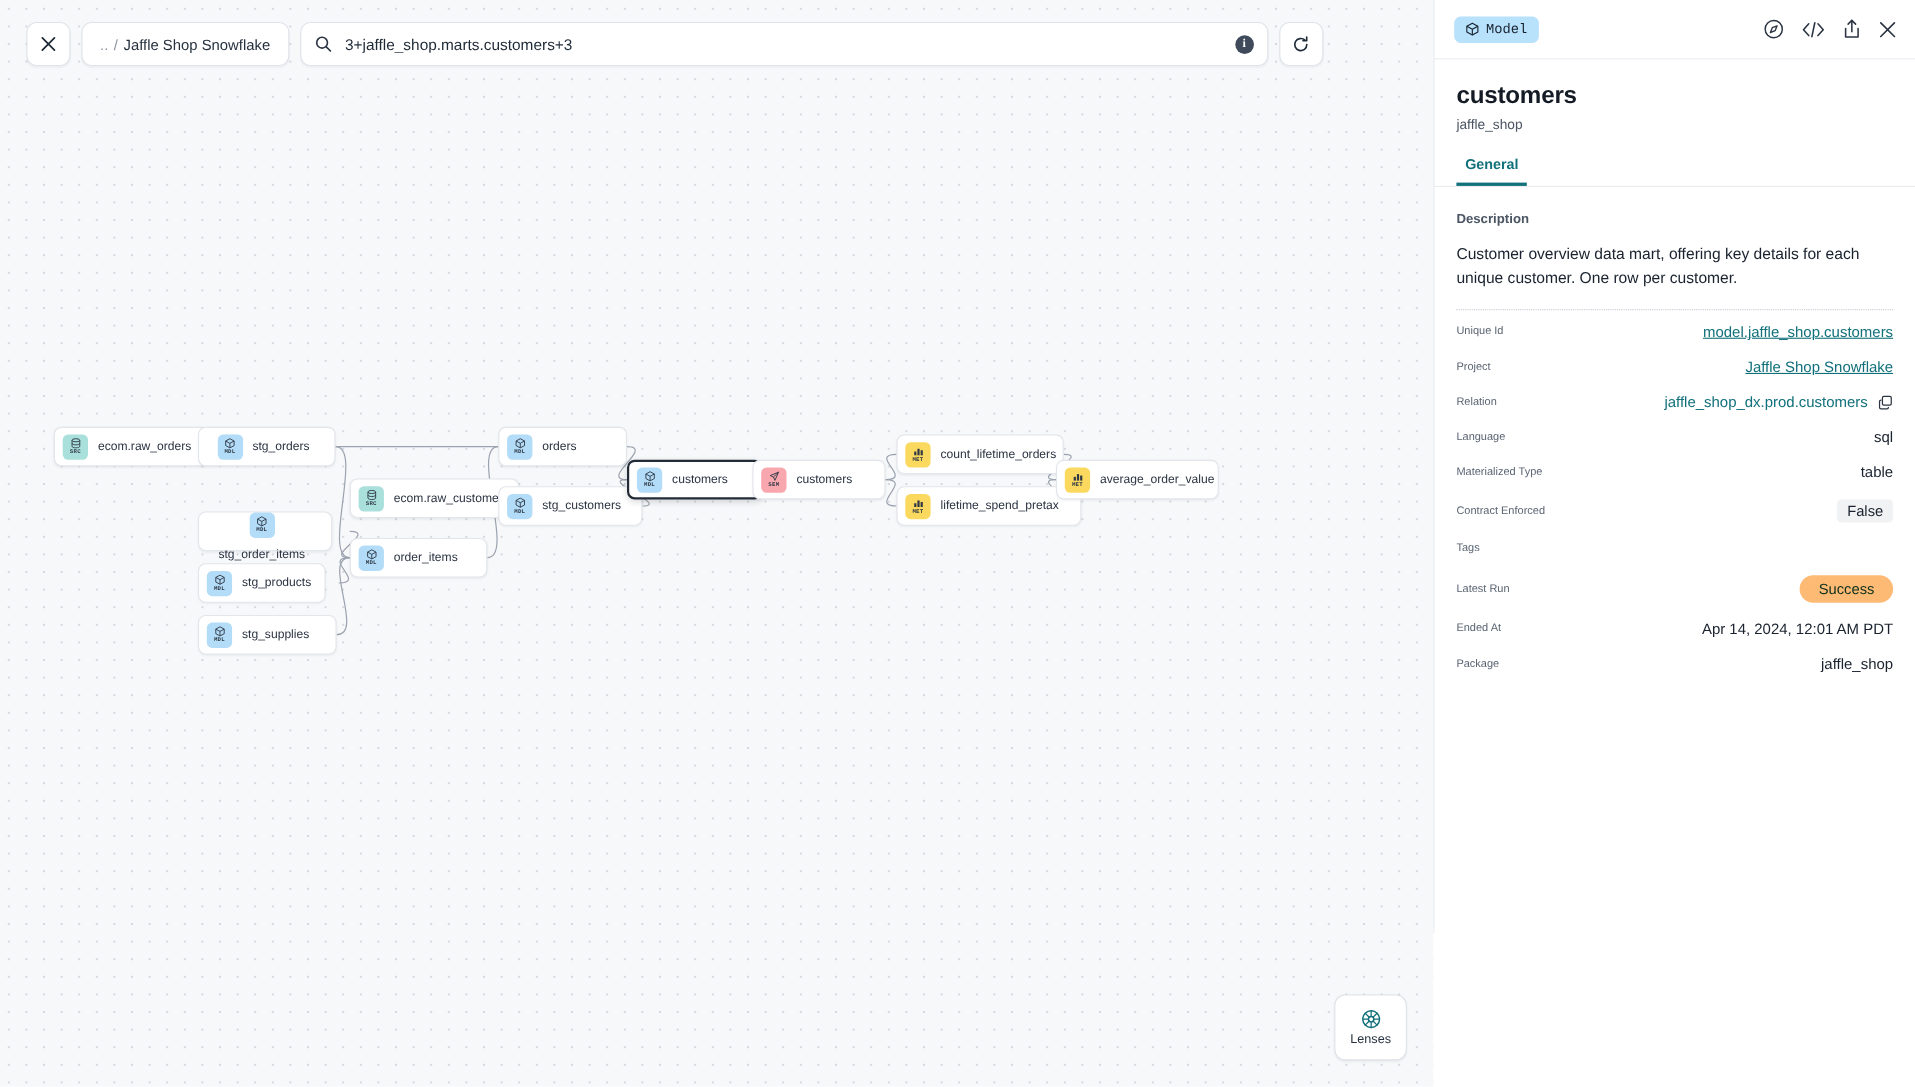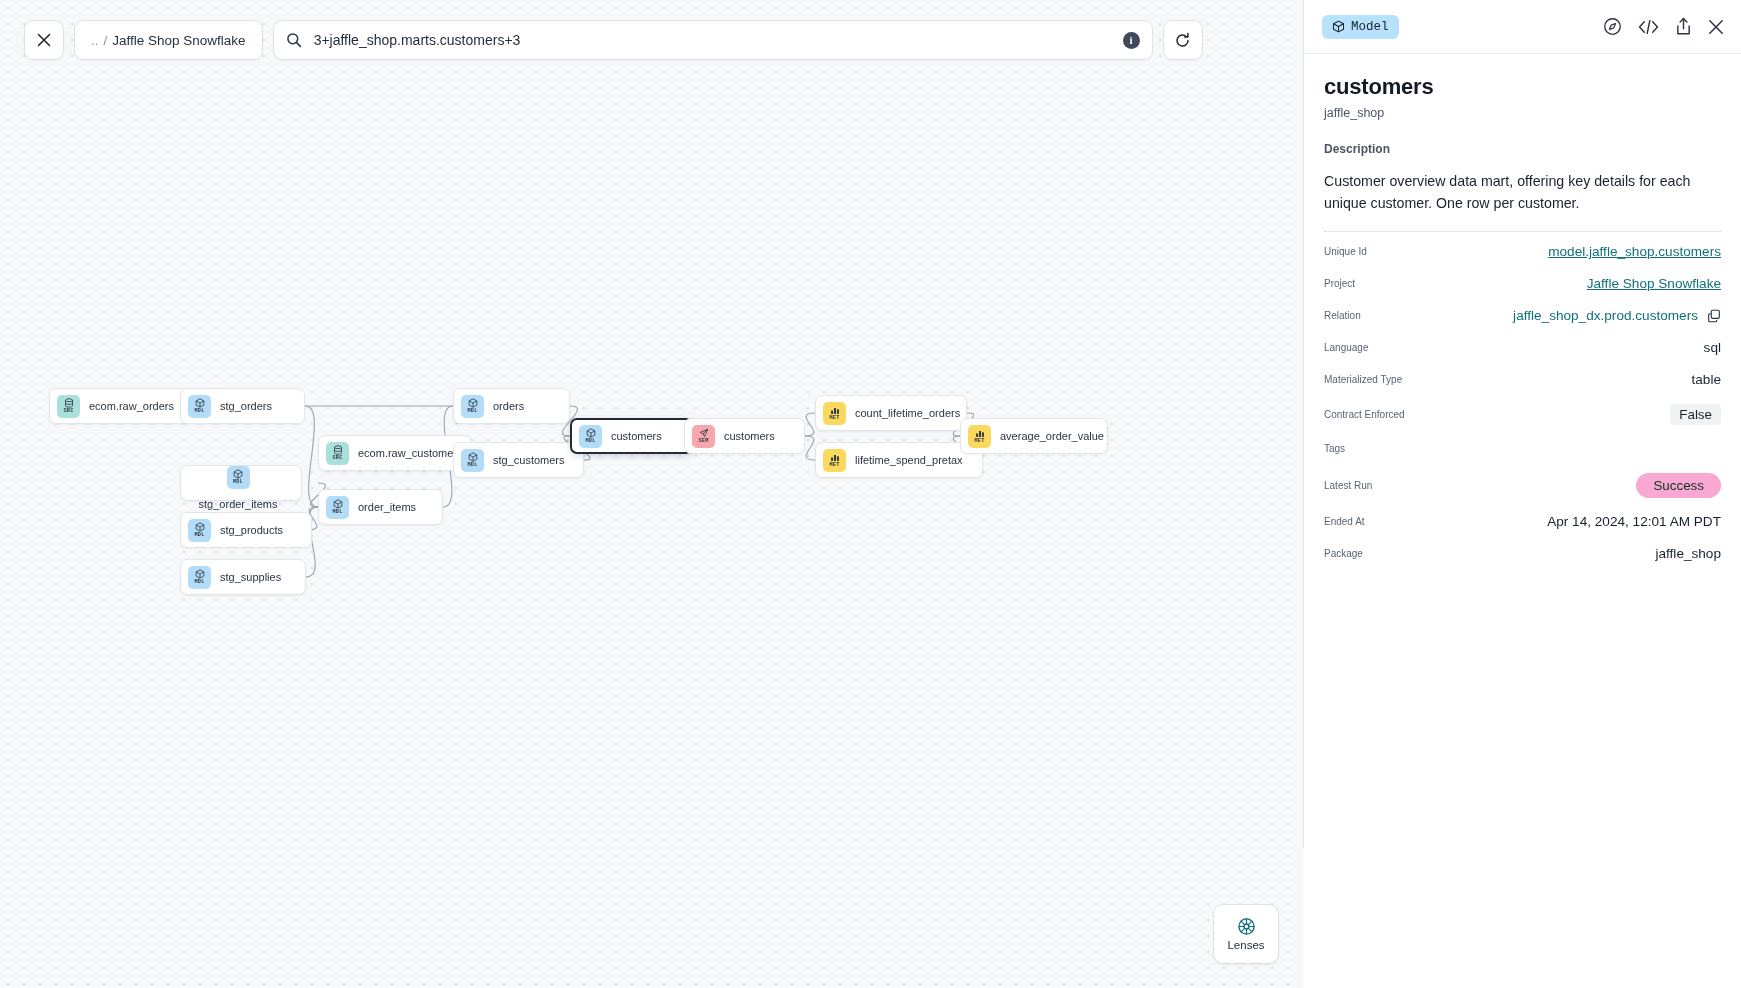--- a/index.html
+++ b/index.html
@@ -169,21 +169,21 @@
   .row-key { font-size: 10px; color: #5a6472; white-space: nowrap; }
   .row-val { font-size: 13.6px; color: #19222e; text-align: right; }
   .row-val.link { color: #11707a; text-decoration: underline; cursor: pointer; }
   .row-val.plain-link { color: #11707a; cursor: pointer; }
   .val-group { display: flex; align-items: center; gap: 9px; }
   .pill-grey {
     background: #f1f2f4; border-radius: 4px;
     padding: 3px 9px; font-size: 13.4px; color: #19222e;
   }
   .pill-green {
-    background: #f9a8d4; border-radius: 999px;
+    background: #fdba74; border-radius: 999px;
     padding: 5px 17px; font-size: 13.4px; color: #0d2f1c;
   }
   svg { display: block; }
 </style>
 </head>
 <body>
 
 <div class="app">
 
   <div class="canvas">
@@ -243,21 +243,21 @@
                 <svg width="10" height="10" viewBox="0 0 12 12">
                   <ellipse cx="6" cy="2.7" rx="4.2" ry="1.7" stroke="#2f3845" stroke-width="1" fill="none"></ellipse>
                   <path d="M1.8 2.7 L1.8 9.3 C1.8 10.2 3.7 11 6 11 C8.3 11 10.2 10.2 10.2 9.3 L10.2 2.7" stroke="#2f3845" stroke-width="1" fill="none"></path>
                   <path d="M1.8 6 C1.8 6.9 3.7 7.7 6 7.7 C8.3 7.7 10.2 6.9 10.2 6" stroke="#2f3845" stroke-width="1" fill="none"></path>
                 </svg>
               </span>
               <span class="bt">SRC</span>
             </span>
             <span class="node-label">ecom.raw_orders</span>
           </div>
-          <div class="node" style="left: 180px; top: 388px; width: 125px;">
+          <div class="node" style="left: 180px; top: 388px; width: 125px; justify-content: center;">
             <span class="node-badge badge-mdl">
               <span class="bi">
                 <svg width="10" height="10" viewBox="0 0 12 12">
                   <path d="M6 1 L10.6 3.5 L10.6 8.5 L6 11 L1.4 8.5 L1.4 3.5 Z" stroke="#2f3845" stroke-width="1" fill="none" stroke-linejoin="round"></path>
                   <path d="M1.4 3.5 L6 6 L10.6 3.5 M6 6 L6 11" stroke="#2f3845" stroke-width="1" fill="none"></path>
                 </svg>
               </span>
               <span class="bt">MDL</span>
             </span>
             <span class="node-label">stg_orders</span>
@@ -267,21 +267,21 @@
               <span class="bi">
                 <svg width="10" height="10" viewBox="0 0 12 12">
                   <path d="M6 1 L10.6 3.5 L10.6 8.5 L6 11 L1.4 8.5 L1.4 3.5 Z" stroke="#2f3845" stroke-width="1" fill="none" stroke-linejoin="round"></path>
                   <path d="M1.4 3.5 L6 6 L10.6 3.5 M6 6 L6 11" stroke="#2f3845" stroke-width="1" fill="none"></path>
                 </svg>
               </span>
               <span class="bt">MDL</span>
             </span>
             <span class="node-label">stg_order_items</span>
           </div>
-          <div class="node" style="left: 180px; top: 512px; width: 132px;">
+          <div class="node" style="left: 180px; top: 512px; width: 116px;">
             <span class="node-badge badge-mdl">
               <span class="bi">
                 <svg width="10" height="10" viewBox="0 0 12 12">
                   <path d="M6 1 L10.6 3.5 L10.6 8.5 L6 11 L1.4 8.5 L1.4 3.5 Z" stroke="#2f3845" stroke-width="1" fill="none" stroke-linejoin="round"></path>
                   <path d="M1.4 3.5 L6 6 L10.6 3.5 M6 6 L6 11" stroke="#2f3845" stroke-width="1" fill="none"></path>
                 </svg>
               </span>
               <span class="bt">MDL</span>
             </span>
             <span class="node-label">stg_products</span>
@@ -463,20 +463,23 @@
           </svg>
         </span>
       </div>
     </div>
 
     <div class="panel-title-wrap">
       <div class="panel-title">customers</div>
       <div class="panel-sub">jaffle_shop</div>
     </div>
 
+    <div class="tabs">
+      <div class="tab">General</div>
+    </div>
 
     <div class="panel-body">
       <div class="sect-label">Description</div>
       <div class="desc">Customer overview data mart, offering key details for each unique customer. One row per customer.</div>
       <div class="dotrule"></div>
       <div id="field-rows">
           <div class="row">
             <div class="row-key">Unique Id</div>
             <div class="val-group">
               <div class="row-val link">model.jaffle_shop.customers</div>

